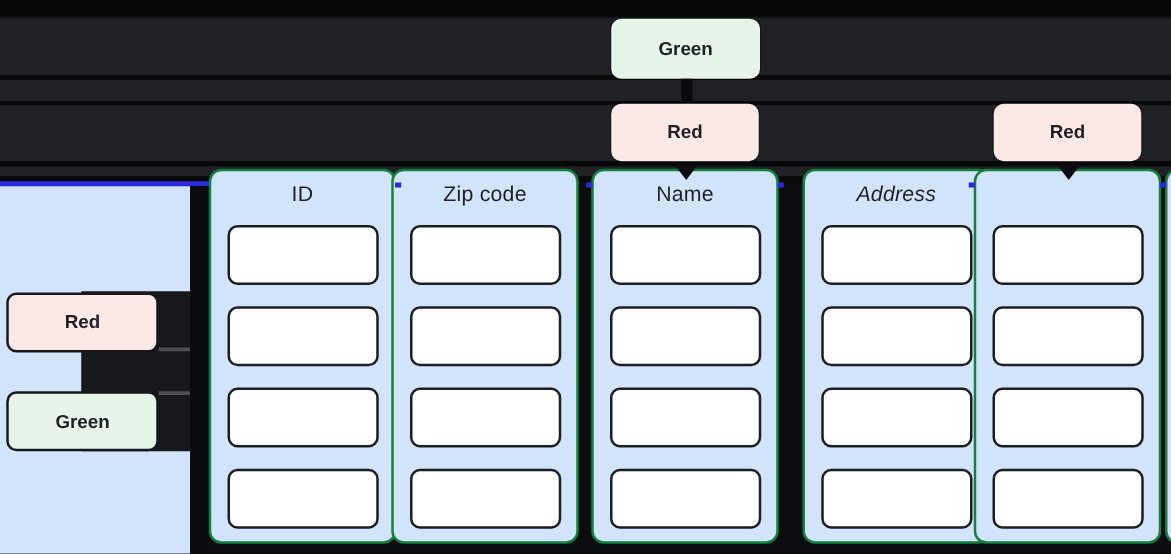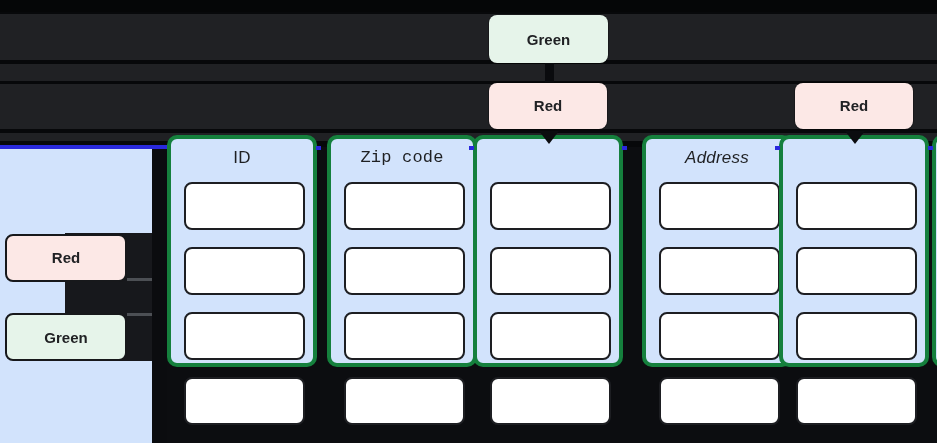--- a/index.html
+++ b/index.html
@@ -33,22 +33,22 @@
   .connector-edge{left:127px;width:25px;height:3px;background:#4c4f54;}
   .gap-strip{left:152px;top:137px;width:15px;height:296px;background:#0b0c0f;}
 
   .badge-row{
     display:flex;align-items:center;justify-content:center;
     left:5px;width:122px;height:48px;border:2px solid #17181b;border-radius:8px;
     font-size:15px;font-weight:bold;color:#202124;box-sizing:border-box;
   }
 
   .column{
-    position:absolute;top:135px;width:150px;height:232px;
-    background:#d2e3fc;border:4px solid #15803d;border-radius:10px;
+    position:absolute;top:135px;width:150px;height:300px;
+    background:#d2e3fc;border:2px solid #15803d;border-radius:10px;
     box-sizing:border-box;
   }
   .col-header{
     display:block;text-align:center;margin-top:9px;
     font-size:17px;color:#1f2023;letter-spacing:.2px;
   }
   .cell{
     position:absolute;left:13px;width:121px;height:48px;
     background:#ffffff;border:2px solid #1d1e22;border-radius:8px;
     box-sizing:border-box;
@@ -93,28 +93,29 @@
   </div>
 
   <div id="columns">
       <div class="column" style="left: 167px;">
         <span class="col-header">ID</span>
         <div class="cell" style="top: 43px;"></div>
         <div class="cell" style="top: 108px;"></div>
         <div class="cell" style="top: 173px;"></div>
         <div class="cell" style="top: 238px;"></div>
       </div>
-      <div class="column" style="left: 327px; font-family: Liberation Mono, monospace;">
+      <div class="column" style="left: 313px;">
         <span class="col-header">Zip code</span>
         <div class="cell" style="top: 43px;"></div>
         <div class="cell" style="top: 108px;"></div>
         <div class="cell" style="top: 173px;"></div>
         <div class="cell" style="top: 238px;"></div>
       </div>
       <div class="column" style="left: 473px;">
+        <span class="col-header">Name</span>
         <div class="cell" style="top: 43px;"></div>
         <div class="cell" style="top: 108px;"></div>
         <div class="cell" style="top: 173px;"></div>
         <div class="cell" style="top: 238px;"></div>
       </div>
       <div class="column" style="left: 642px; font-style: italic;">
         <span class="col-header">Address</span>
         <div class="cell" style="top: 43px;"></div>
         <div class="cell" style="top: 108px;"></div>
         <div class="cell" style="top: 173px;"></div>

